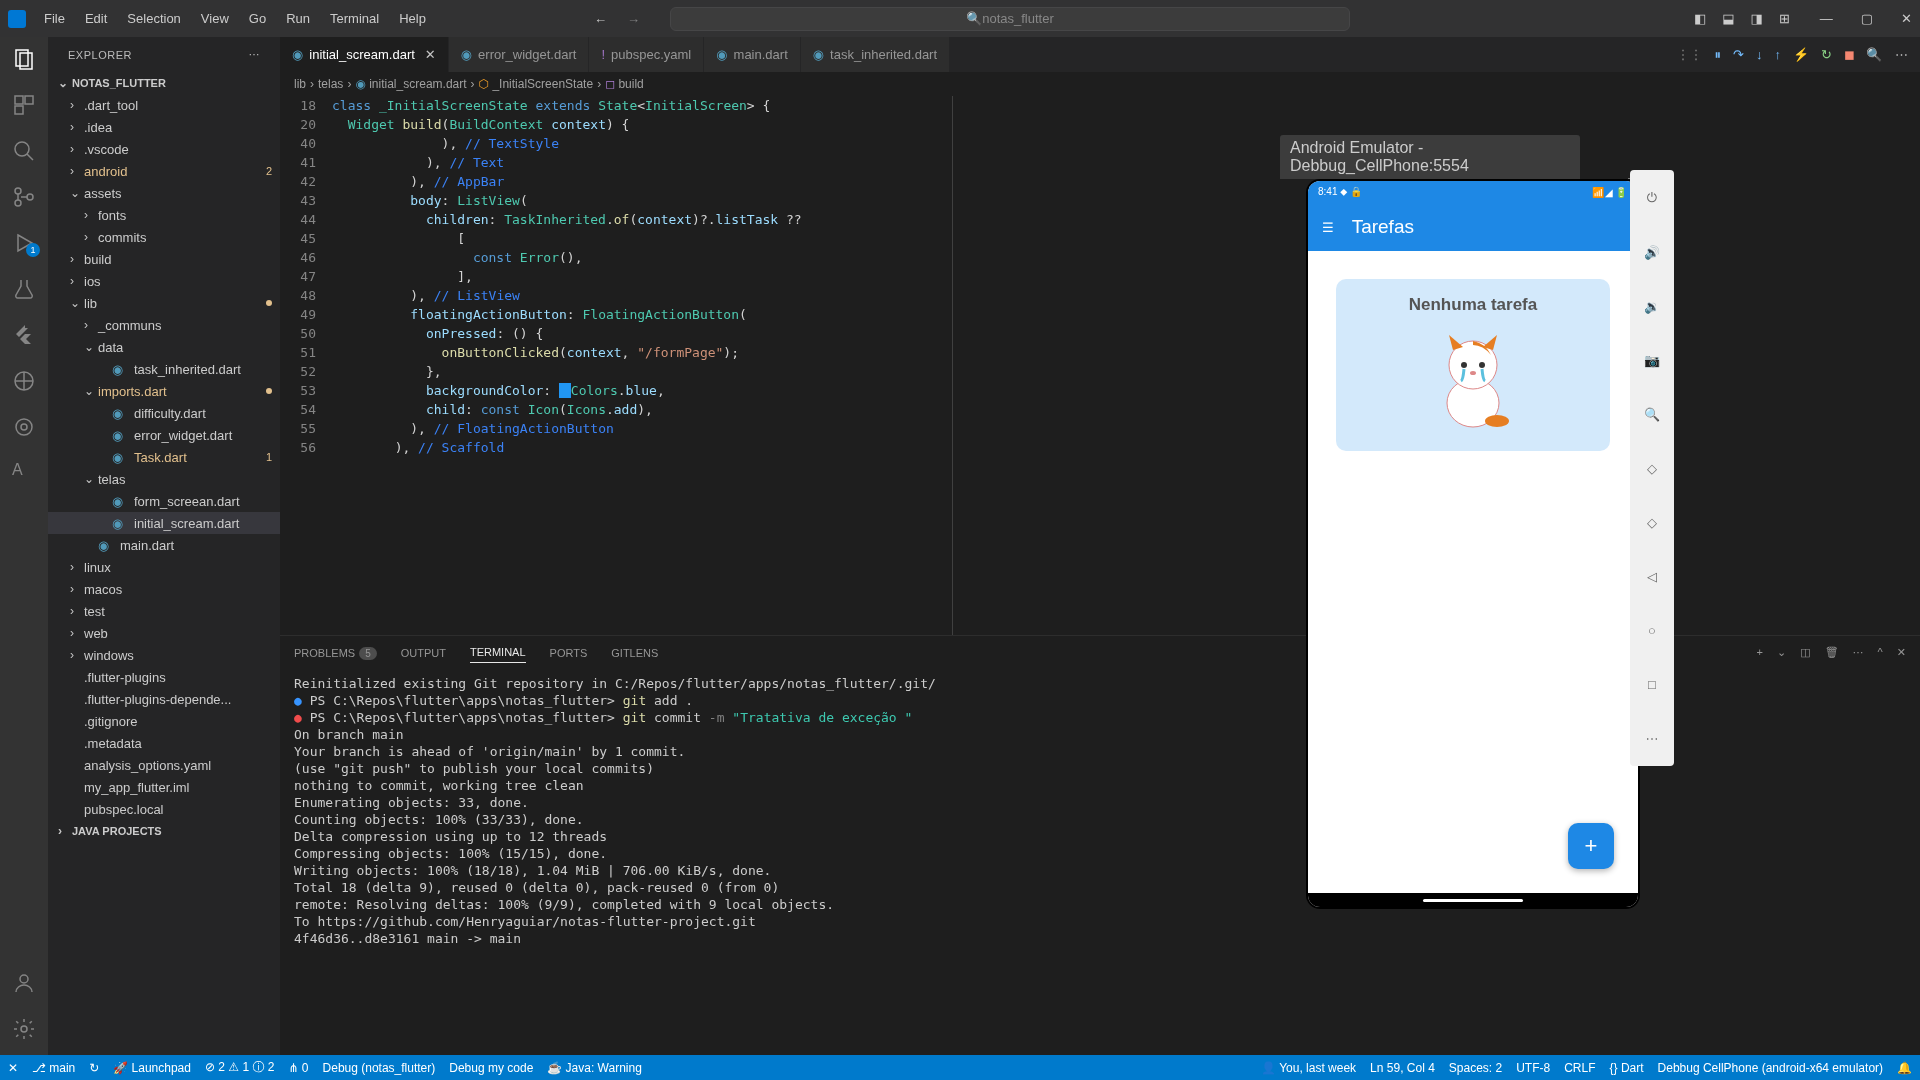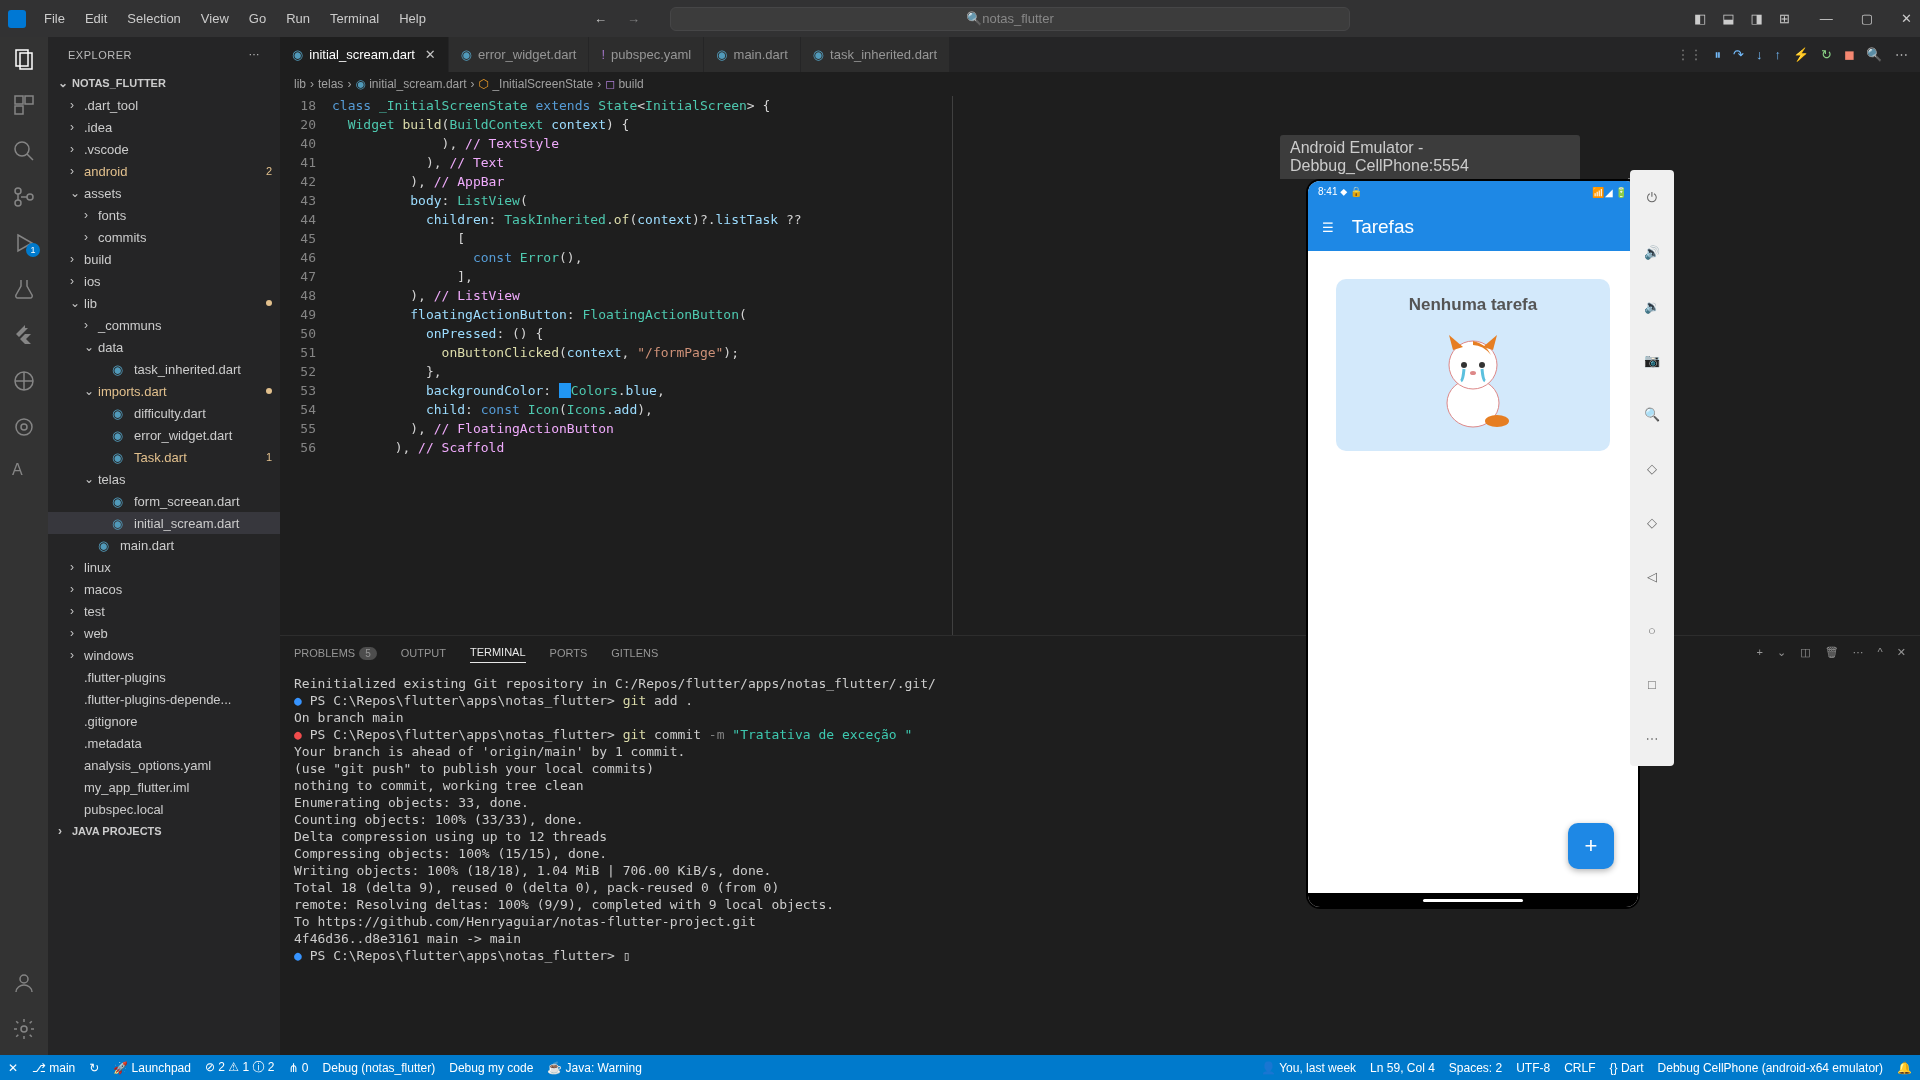--- a/index.html
+++ b/index.html
@@ -56,21 +56,21 @@
 .code .line { height: 19px; }
 .ruler { position: absolute; left: 620px; top: 0; bottom: 0; width: 1px; background: #404040; }
 .minimap { width: 110px; background: #1e1e1e; opacity: 0.5; }
 
 
 .kw { color: #569cd6; }
 .cls { color: #4ec9b0; }
 .fn { color: #dcdcaa; }
 .var { color: #9cdcfe; }
 .str { color: #ce9178; }
-.cmt { color: #f0abfc; }
+.cmt { color: #3b82f6; }
 .pun { color: #d4d4d4; }
 
 
 .panel { height: 420px; background: #1e1e1e; border-top: 1px solid #2d2d2d; display: flex; flex-direction: column; }
 .panel-tabs { height: 33px; display: flex; align-items: center; padding: 0 14px; gap: 24px; font-size: 11px; color: #969696; }
 .panel-tab { cursor: pointer; padding: 4px 0; text-transform: uppercase; }
 .panel-tab.active { color: #e7e7e7; border-bottom: 1px solid #e7e7e7; }
 .panel-tab .badge { background: #4d4d4d; border-radius: 10px; padding: 1px 6px; margin-left: 4px; font-size: 10px; }
 .panel-actions { margin-left: auto; display: flex; gap: 14px; }
 .terminal { flex: 1; padding: 6px 14px; font-family: 'Consolas', monospace; font-size: 13px; line-height: 17px; color: #cccccc; overflow: hidden; }
@@ -438,36 +438,35 @@
         <span>◫</span>
         <span>🗑</span>
         <span>⋯</span>
         <span>^</span>
         <span>✕</span>
       </div>
     </div>
     <div class="terminal" id="terminal">
         <div>Reinitialized existing Git repository in C:/Repos/flutter/apps/notas_flutter/.git/</div>
         <div><span class="term-blue-dot">●</span> PS C:\Repos\flutter\apps\notas_flutter&gt; <span class="term-yellow">git</span> add .</div>
+        <div><span class="term-red-dot">●</span> PS C:\Repos\flutter\apps\notas_flutter&gt; <span class="term-yellow">git</span> commit <span style="color:#808080">-m</span> <span style="color:#3dc9b0">"Tratativa de exceção "</span></div>
         <div>On branch main</div>
-        <div><span class="term-red-dot">●</span> PS C:\Repos\flutter\apps\notas_flutter&gt; <span class="term-yellow">git</span> commit <span style="color:#808080">-m</span> <span style="color:#3dc9b0">"Tratativa de exceção "</span></div>
         <div>Your branch is ahead of 'origin/main' by 1 commit.</div>
         <div>  (use "git push" to publish your local commits)</div>
         <div></div>
         <div>nothing to commit, working tree clean</div>
         <div>Enumerating objects: 33, done.</div>
         <div>Counting objects: 100% (33/33), done.</div>
         <div>Delta compression using up to 12 threads</div>
         <div>Compressing objects: 100% (15/15), done.</div>
         <div>Writing objects: 100% (18/18), 1.04 MiB | 706.00 KiB/s, done.</div>
         <div>Total 18 (delta 9), reused 0 (delta 0), pack-reused 0 (from 0)</div>
         <div>remote: Resolving deltas: 100% (9/9), completed with 9 local objects.</div>
         <div>To https://github.com/Henryaguiar/notas-flutter-project.git</div>
         <div>   4f46d36..d8e3161  main -&gt; main</div>
-        <div><span class="term-blue-dot">●</span> PS C:\Repos\flutter\apps\notas_flutter&gt; ▯</div>
       </div>
   </div>
 </div>
 
 <div class="statusbar" id="statusbar">
     <span class="item">✕</span>
     <span class="item">⎇ main</span>
     <span class="item">↻</span>
     <span class="item">🚀 Launchpad</span>
     <span class="item">⊘ 2 ⚠ 1 ⓘ 2</span>

